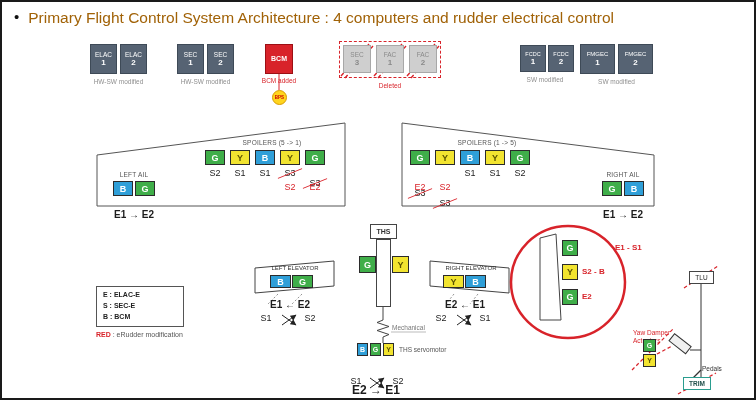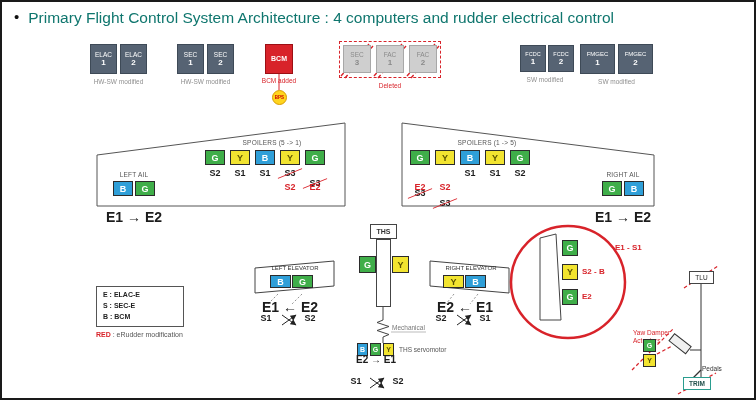--- a/index.html
+++ b/index.html
@@ -1,40 +1,40 @@
 <!DOCTYPE html>
 <html><head>
 <meta charset="utf-8">
 <style>
   html,body{margin:0;padding:0;background:#fff;font-family:"Liberation Sans",sans-serif;}
   .slide{position:relative;width:756px;height:400px;border:2px solid #1a1a1a;box-sizing:border-box;background:#fff;overflow:hidden;}
   .lines{position:absolute;left:0;top:0;pointer-events:none;}
   .title-row{position:absolute;left:12px;top:7px;width:736px;display:flex;gap:9px;align-items:flex-start;}
   .bullet{font-size:15px;color:#111;line-height:1.1;}
-  .title{font-size:15.5px;color:#0f766e;line-height:1.15;text-align:right;}
+  .title{font-size:15.5px;color:#a16207;line-height:1.15;text-align:right;}
   .cbox{position:absolute;display:flex;flex-direction:column;align-items:center;justify-content:center;background:#566373;color:#fff;border:1px solid #3e4a57;box-sizing:border-box;}
   .cbox .cname{font-size:6.5px;line-height:1.15;}
   .cbox .cnum{font-size:8px;font-weight:bold;line-height:1.15;}
   .cbox.red{background:#d8232a;border-color:#9c0f14;}
   .cbox.deleted{background:#cfcfcf;color:#8a8a8a;border:1px solid #a8a8a8;}
   .delgroup{position:absolute;border:1.5px dashed #d8232a;box-sizing:border-box;}
   .gnote{position:absolute;font-size:6.5px;color:#8f8f8f;text-align:center;}
   .gnote.red{color:#d8232a;}
   .badge-circle{position:absolute;width:15px;height:15px;border-radius:50%;background:#ffd51e;border:1px solid #d89b00;display:flex;align-items:center;justify-content:center;font-size:4.5px;font-weight:bold;color:#c00;box-sizing:border-box;}
   .sys{position:absolute;width:20px;height:15px;border:1px solid #2b2b2b;display:flex;align-items:center;justify-content:center;font-weight:bold;font-size:9px;box-sizing:border-box;}
   .sys-G{background:#3fae49;color:#fff;}
   .sys-Y{background:#f2e430;color:#5a5200;}
   .sys-B{background:#2f9fd8;color:#fff;}
   .wtitle{position:absolute;font-size:6.5px;color:#555;text-align:center;letter-spacing:.2px;}
   .etitle{position:absolute;font-size:6px;color:#333;text-align:center;}
-  .slabel{position:absolute;width:20px;text-align:center;font-size:9px;font-weight:bold;color:#1c1c1c;}
+  .slabel{position:absolute;width:20px;text-align:center;font-size:9px;font-weight:normal;color:#1c1c1c;}
   .struck{position:relative;}
   .struck::after{content:"";position:absolute;left:-3px;right:-3px;top:45%;border-top:1.4px solid #d8232a;transform:rotate(-22deg);}
   .red-label{color:#d8232a;}
-  .brow{position:absolute;font-size:14px;font-weight:bold;color:#1c1c1c;text-align:center;white-space:nowrap;}
+  .brow{position:absolute;font-size:10px;font-weight:bold;color:#1c1c1c;text-align:center;white-space:nowrap;}
   .thsbox{position:absolute;border:1px solid #444;background:#fff;display:flex;align-items:center;justify-content:center;font-size:7px;font-weight:bold;color:#333;box-sizing:border-box;}
   .thsrect{position:absolute;border:1px solid #444;background:#fff;box-sizing:border-box;}
   .tinytext{position:absolute;font-size:6.5px;color:#555;white-space:nowrap;}
   .mechtext{color:#777;}
   .rlabel{position:absolute;font-size:8px;font-weight:bold;color:#d8232a;white-space:nowrap;}
   .tlubox{position:absolute;border:1px solid #444;background:#fff;display:flex;align-items:center;justify-content:center;font-size:6.5px;color:#222;box-sizing:border-box;}
   .trimbox{position:absolute;border:1.5px solid #2a9d8f;background:#fff;display:flex;align-items:center;justify-content:center;font-size:6.5px;font-weight:bold;color:#1f4f4a;box-sizing:border-box;}
   .ydlabel{position:absolute;font-size:6.5px;color:#d8232a;line-height:1.2;}
   .legend{position:absolute;border:1px solid #555;background:#fff;padding:3px 6px;font-size:7px;font-weight:bold;color:#222;line-height:1.55;box-sizing:border-box;}
   .rednote{position:absolute;font-size:7px;color:#555;white-space:nowrap;}
@@ -215,21 +215,21 @@
   <div class="sys sys-B" style="left:463px;top:273px;width:21px;height:13px">B</div>
   <div class="brow" style="left:431px;top:297px;width:64px">E2 ← E1</div>
   <div class="slabel" style="left:429px;top:311px">S2</div>
   <div class="slabel" style="left:473px;top:311px">S1</div>
 
   <div class="tinytext mechtext" style="left:390px;top:322px">Mechanical</div>
   <div class="sys sys-B" style="left:355px;top:341px;width:11px;height:13px;font-size:7px">B</div>
   <div class="sys sys-G" style="left:368px;top:341px;width:11px;height:13px;font-size:7px">G</div>
   <div class="sys sys-Y" style="left:381px;top:341px;width:11px;height:13px;font-size:7px">Y</div>
   <div class="tinytext" style="left:397px;top:344px">THS servomotor</div>
-  <div class="brow" style="left:346px;top:352px;width:56px;font-size:10px">E2 → E1</div>
+  <div class="brow" style="left:346px;top:381px;width:56px;font-size:12px">E2 → E1</div>
   <div class="slabel" style="left:344px;top:374px">S1</div>
   <div class="slabel" style="left:386px;top:374px">S2</div>
 
   <div class="sys sys-G" style="left:560px;top:238px;width:16px;height:16px">G</div>
   <div class="sys sys-Y" style="left:560px;top:262px;width:16px;height:16px">Y</div>
   <div class="sys sys-G" style="left:560px;top:287px;width:16px;height:16px">G</div>
   <div class="rlabel" style="left:613px;top:241px">E1 - S1</div>
   <div class="rlabel" style="left:580px;top:265px">S2 - B</div>
   <div class="rlabel" style="left:580px;top:290px">E2</div>
 

